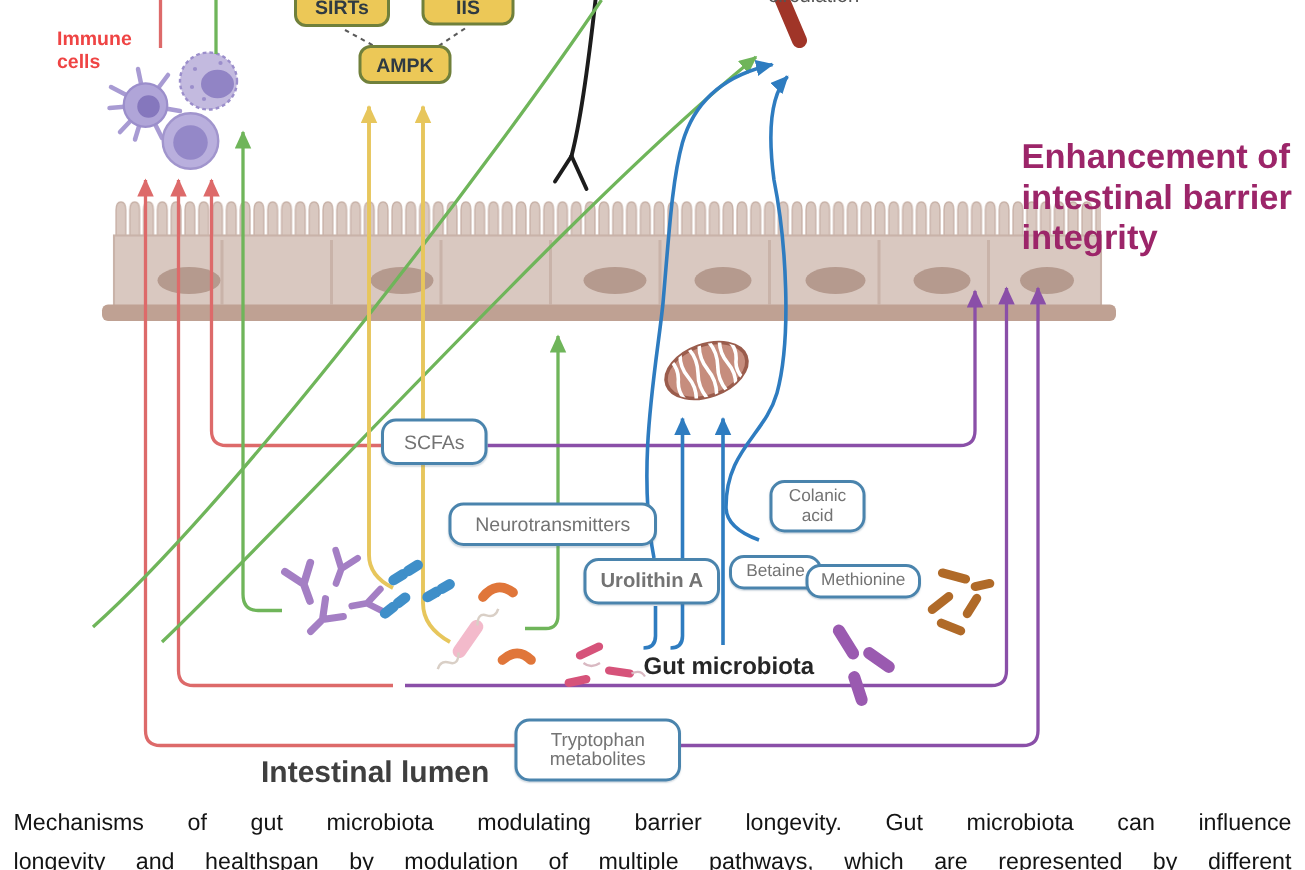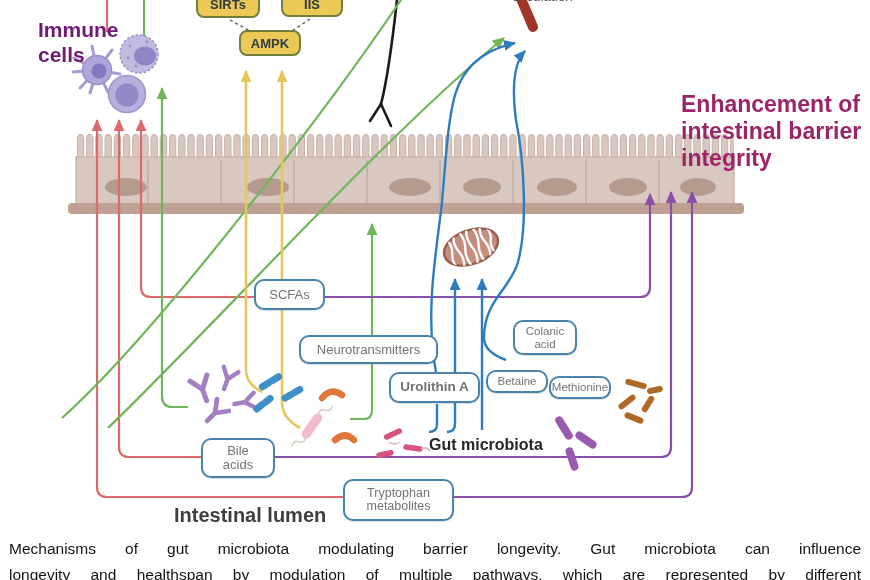--- a/index.html
+++ b/index.html
@@ -25,21 +25,21 @@
     border-radius:10px;color:#737373;text-align:center;
     font-size:13px;line-height:1.05;box-shadow:0 1px 1px rgba(80,110,140,.25);
     box-sizing:border-box;white-space:pre-line;
   }
   .ybox{
     position:absolute;display:flex;align-items:center;justify-content:center;
     background:var(--box-yellow-fill,#ecc857);border:2px solid var(--box-yellow-border,#70803b);
     border-radius:8px;color:#2f3a42;font-weight:bold;font-size:13px;box-sizing:border-box;
   }
   .lbl{position:absolute;color:#3c3c3c;}
-  #immune-lbl{left:38px;top:18px;width:80px;font-size:21px;font-weight:600;line-height:1.18;color:#701a75;}
+  #immune-lbl{left:38px;top:18px;width:80px;font-size:13px;font-weight:600;line-height:1.18;color:#ef4444;}
   #circ-lbl{left:512px;top:-11px;font-size:13.5px;color:#555;}
   #enh-lbl{left:641px;top:91px;width:190px;font-size:23px;font-weight:bold;
            color:var(--magenta,#9c2569);line-height:1.18;margin-left:40px;}
   #gut-lbl{left:429px;top:436px;font-size:16px;font-weight:600;color:#262626;}
   #lumen-lbl{left:174px;top:504px;font-size:20px;font-weight:600;color:#3f3f3f;}
   #caption{
     position:absolute;left:9px;top:536px;width:852px;color:#141414;
     font-size:15.5px;line-height:26px;
   }
   .cap-line{text-align:justify;text-align-last:justify;}
@@ -280,23 +280,21 @@
   <div class="ybox" style="left:196px;top:-9px;width:64px;height:27px;">SIRTs</div>
   <div class="ybox" style="left:281px;top:-9px;width:62px;height:26px;">IIS</div>
   <div class="ybox" style="left:239px;top:30px;width:62px;height:26px;">AMPK</div>
 
   <div class="box" style="left:254px;top:279px;width:71px;height:31px;">SCFAs</div>
   <div class="box" style="left:299px;top:335px;width:139px;height:29px;">Neurotransmitters</div>
   <div class="box" style="left:389px;top:372px;width:91px;height:31px;font-size:13.5px;font-weight:bold;">Urolithin A</div>
   <div class="box" style="left:513px;top:320px;width:64px;height:35px;font-size:11.5px;">Colanic
 acid</div>
   <div class="box" style="left:486px;top:370px;width:62px;height:23px;font-size:11.5px;text-align:right;">Betaine</div>
-  <div class="box" style="left:537px;top:376px;width:62px;height:23px;font-size:11.5px;margin-left:12px;">Methionine</div>
-  <div class="box" style="left:201px;top:438px;width:74px;height:40px;">Bile
-acids</div>
+  <div class="box" style="left:537px;top:376px;width:77px;height:23px;font-size:11.5px;">Methionine</div>
   <div class="box" style="left:343px;top:479px;width:111px;height:42px;font-size:12.5px;">Tryptophan
 metabolites</div>
 
   <div class="lbl" id="immune-lbl">Immune cells</div>
   <div class="lbl" id="circ-lbl">circulation</div>
   <div class="lbl" id="enh-lbl">Enhancement of intestinal barrier integrity</div>
   <div class="lbl" id="gut-lbl">Gut microbiota</div>
   <div class="lbl" id="lumen-lbl">Intestinal lumen</div>
 
   <div id="caption">

